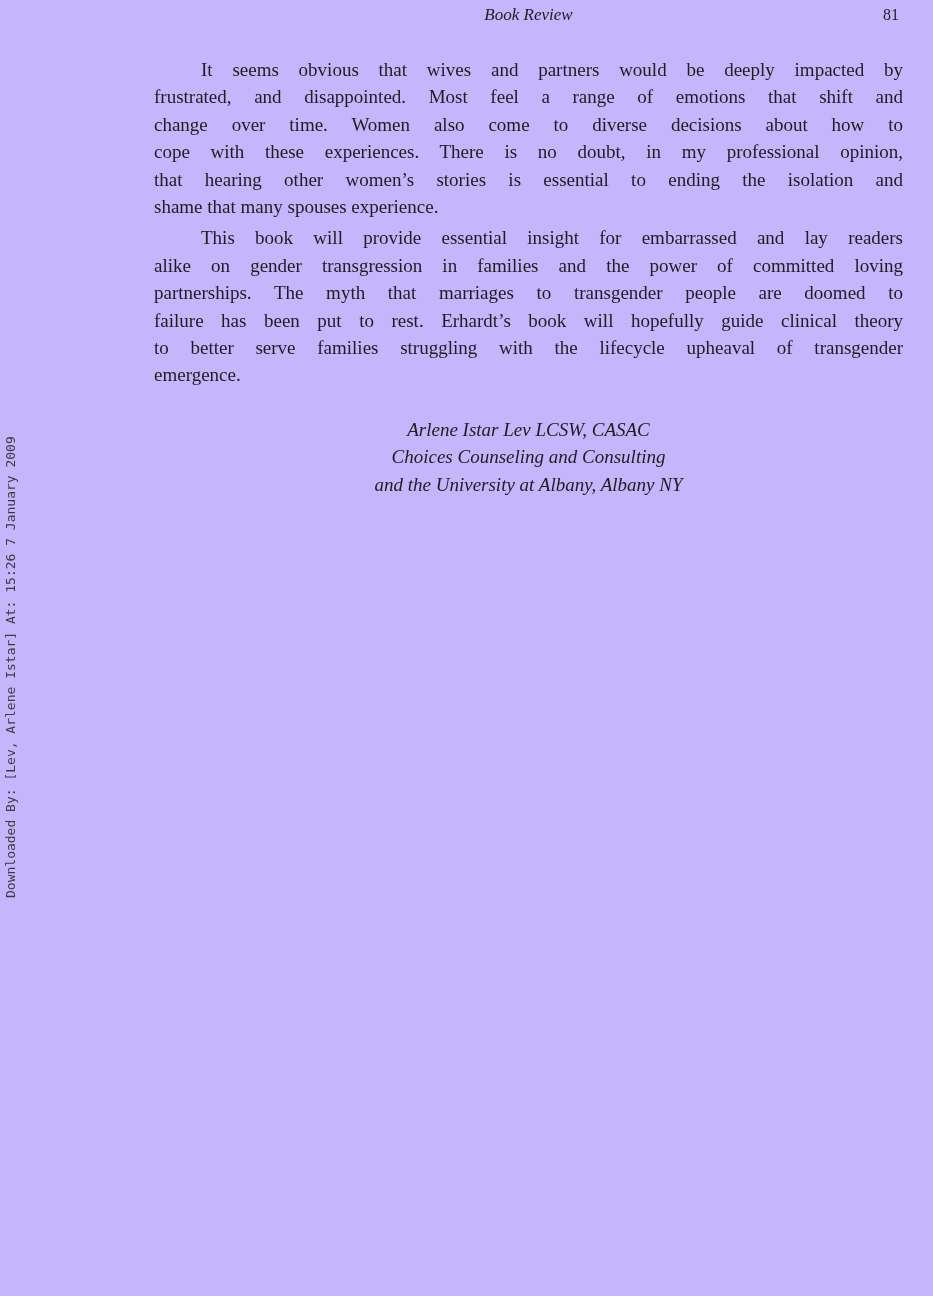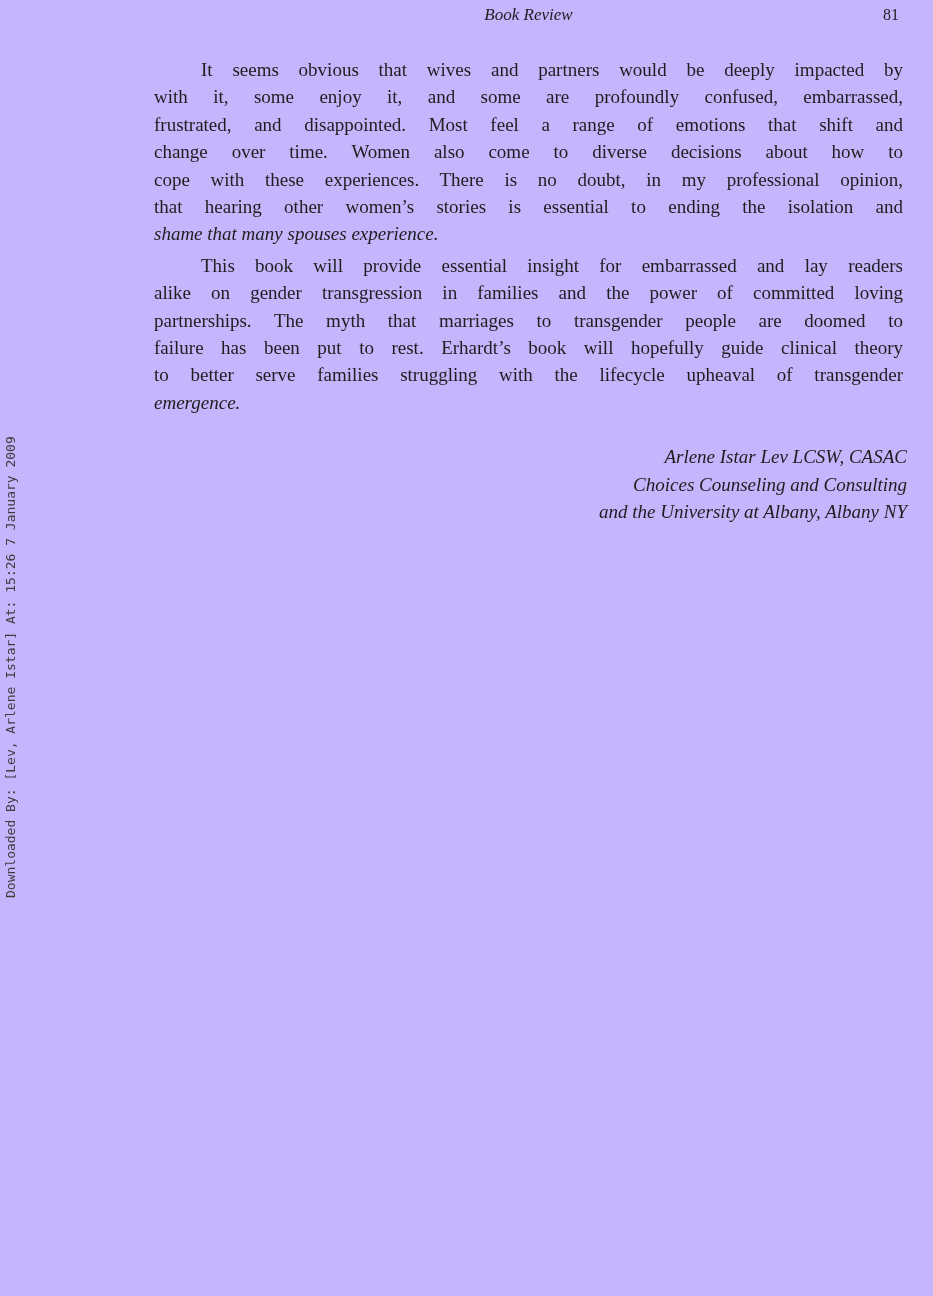--- a/index.html
+++ b/index.html
@@ -40,27 +40,27 @@
     width: 757px;
     font-size: 19px;
     line-height: 27.4px;
   }
   .paragraph { margin: 4px; }
   .line {
     text-align: justify;
     text-align-last: justify;
     text-justify: inter-word;
   }
-  .line.last { text-align-last: left; font-style: italic; }
+  .line.last { text-align-last: left; }
   .line.indent { padding-left: 47px; }
   .signature {
     margin-top: 27px;
     font-style: italic;
   }
-  .sig-line { line-height: 27.4px; text-align: right; }
+  .sig-line { line-height: 27.4px; text-align: center; }
   .watermark {
     position: absolute;
     left: 3px;
     top: 898px;
     transform-origin: 0 0;
     transform: rotate(-90deg);
     font-family: "DejaVu Sans Mono", monospace;
     font-size: 13px;
     color: #3d3d3d;
     white-space: nowrap;
@@ -73,21 +73,20 @@
 
   <div class="running-head">
     <div class="running-title">Book Review</div>
     <div class="page-number">81</div>
   </div>
 
   <div class="body-column">
     <div id="paragraphs">
         <div class="paragraph">
           <div class="line indent">It seems obvious that wives and partners would be deeply impacted by</div>
-          <div class="line">with it, some enjoy it, and some are profoundly confused, embarrassed,</div>
           <div class="line">frustrated, and disappointed. Most feel a range of emotions that shift and</div>
           <div class="line">change over time. Women also come to diverse decisions about how to</div>
           <div class="line">cope with these experiences. There is no doubt, in my professional opinion,</div>
           <div class="line">that hearing other women’s stories is essential to ending the isolation and</div>
           <div class="line last">shame that many spouses experience.</div>
         </div>
         <div class="paragraph">
           <div class="line indent">This book will provide essential insight for embarrassed and lay readers</div>
           <div class="line">alike on gender transgression in families and the power of committed loving</div>
           <div class="line">partnerships. The myth that marriages to transgender people are doomed to</div>

